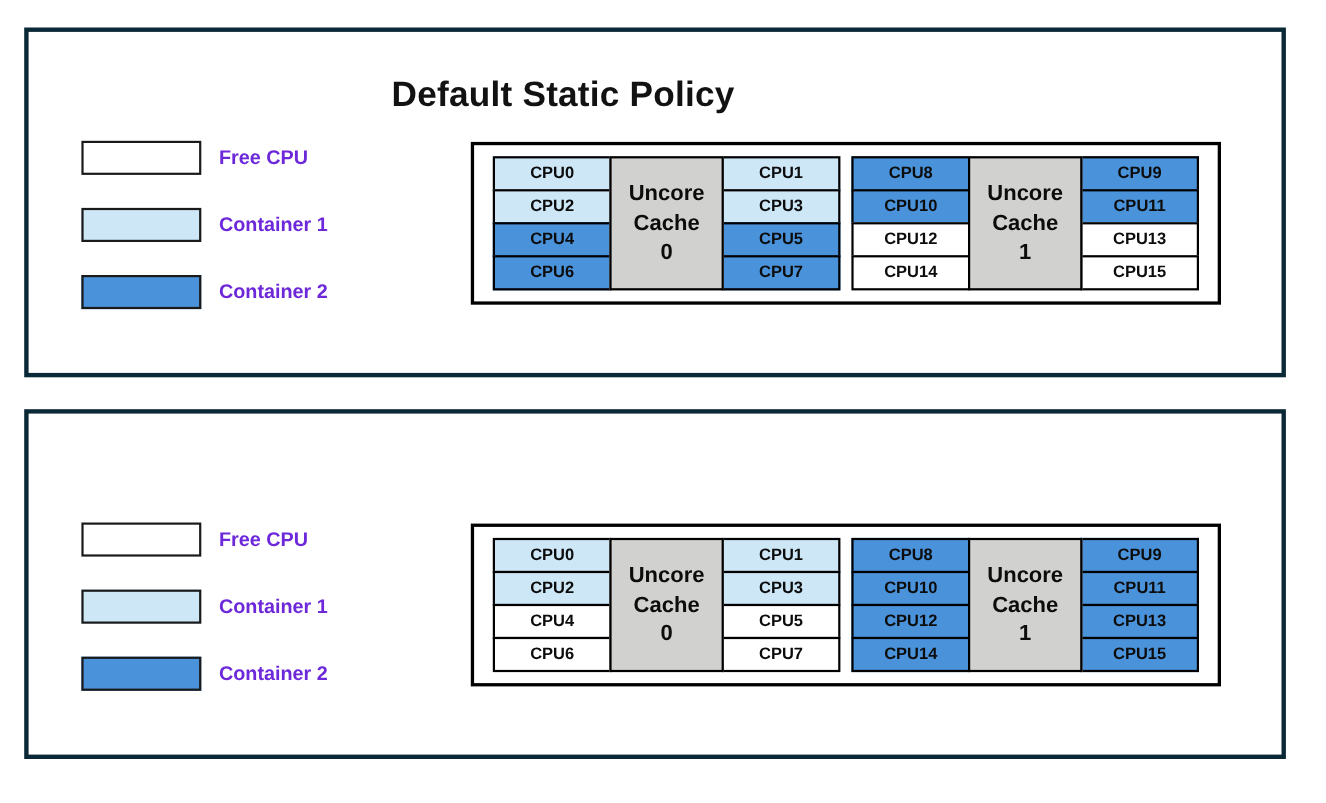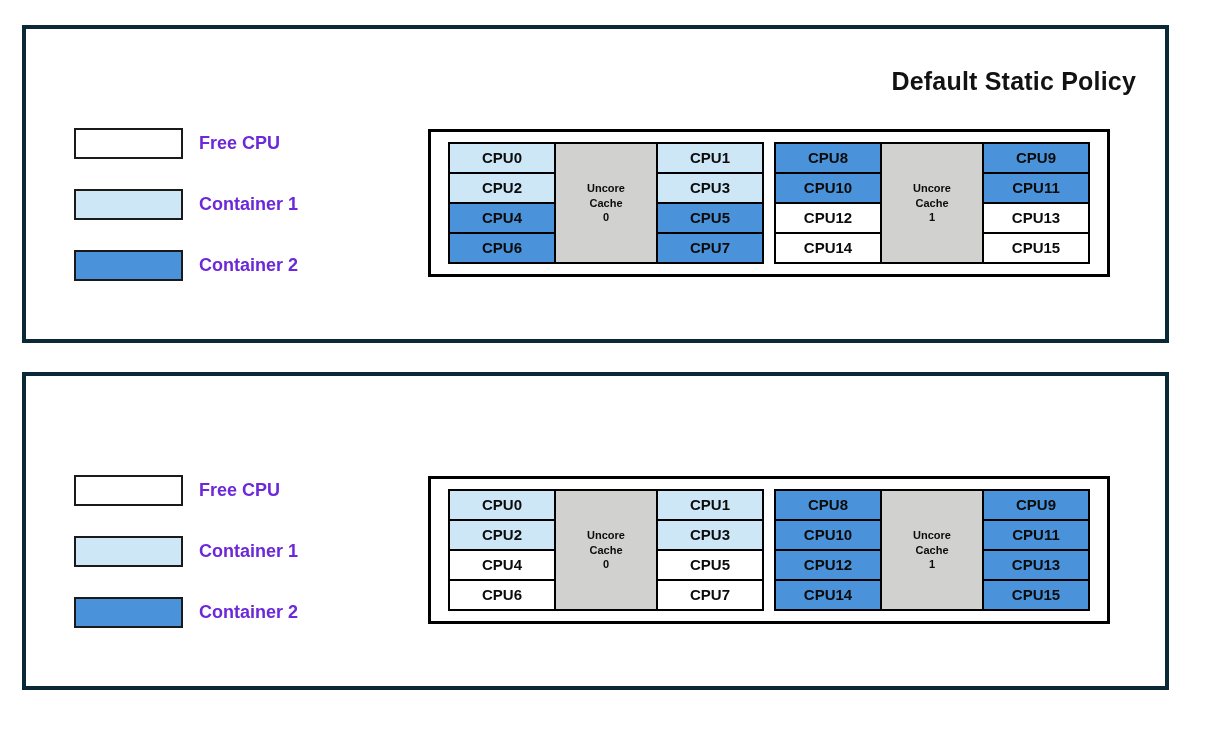--- a/index.html
+++ b/index.html
@@ -25,22 +25,22 @@
     box-sizing: border-box;
   }
   .panel-0 { top: 25px; }
   .panel-1 { top: 372px; }
 
   .panel-title {
     position: absolute;
     left: 330px;
     width: 780px;
     top: 38px;
-    text-align: right;
-    font-size: 25px;
+    text-align: left;
+    font-size: 32px;
     font-weight: 700;
     color: #121212;
     letter-spacing: 0.2px;
   }
 
   
   .legend {
     position: absolute;
     left: 48px;
     top: 99px;
@@ -107,21 +107,21 @@
   .uncore-box {
     box-sizing: border-box;
     width: 104px;
     margin: 0 -2px;
     border: 2px solid #000000;
     background: var(--uncore-cache-bg, #d1d1cf);
     display: flex;
     flex-direction: column;
     align-items: center;
     justify-content: center;
-    font-size: 11px;
+    font-size: 20px;
     font-weight: 700;
     color: #0c0c0c;
     line-height: 1.32;
     z-index: 1;
   }
 
   .fill-free { background: var(--free-cpu, #ffffff); }
   .fill-c1   { background: var(--container1, #cee7f7); }
   .fill-c2   { background: var(--container2, #4a92da); text-align: center; }
 </style>

